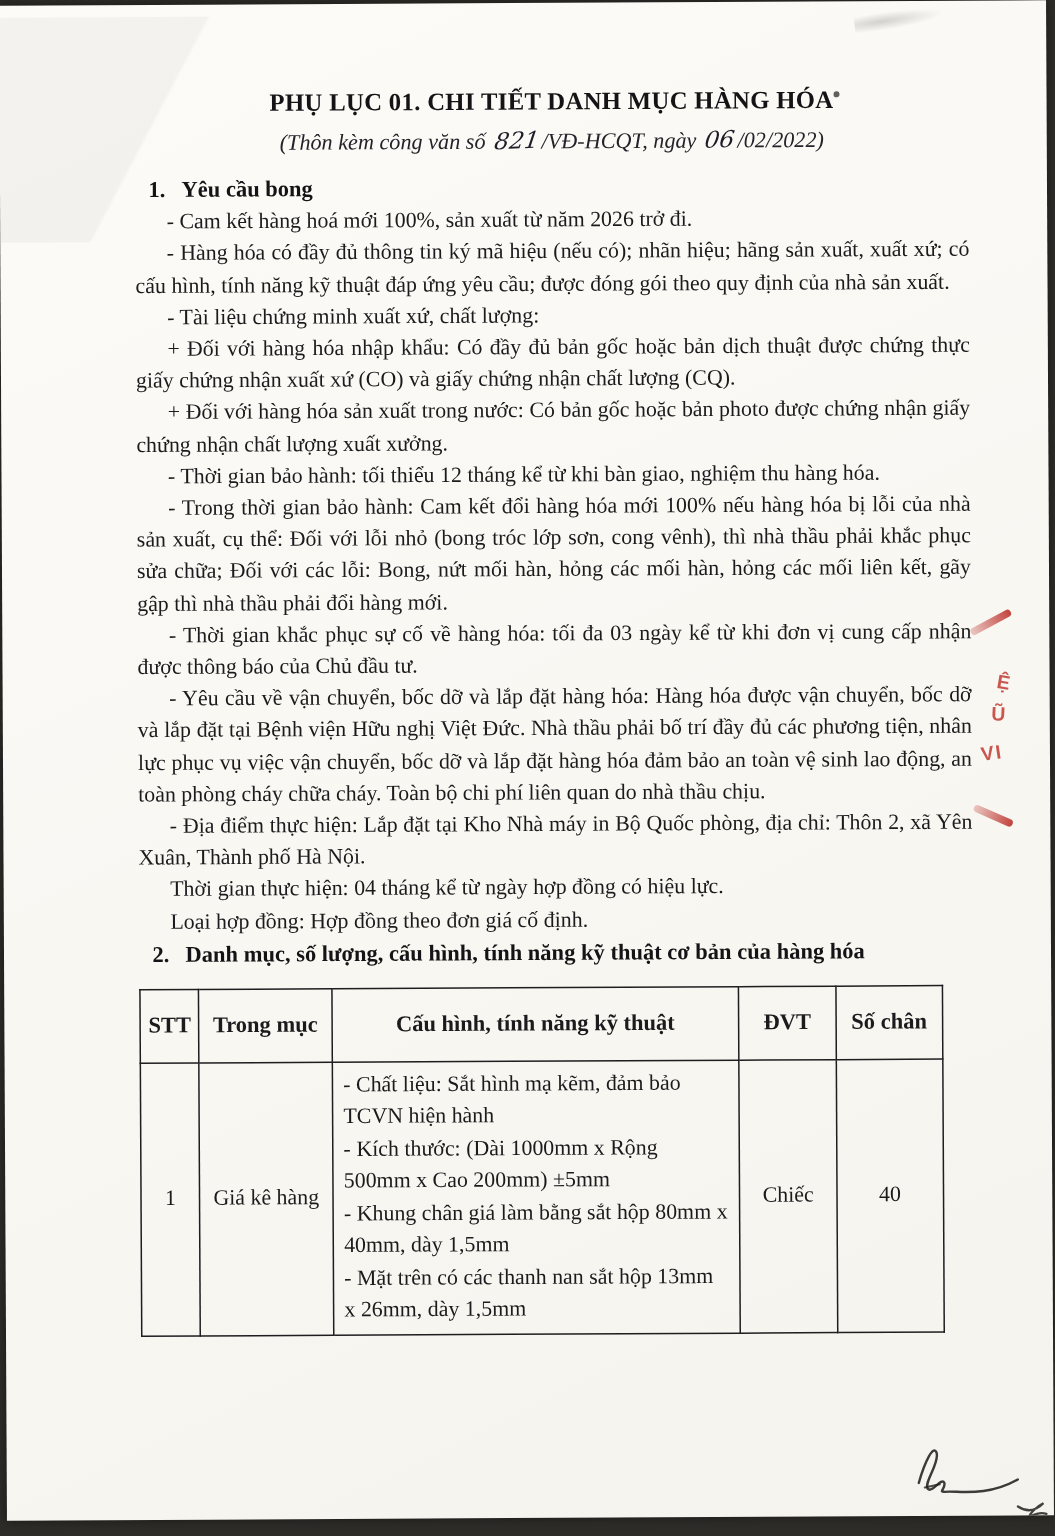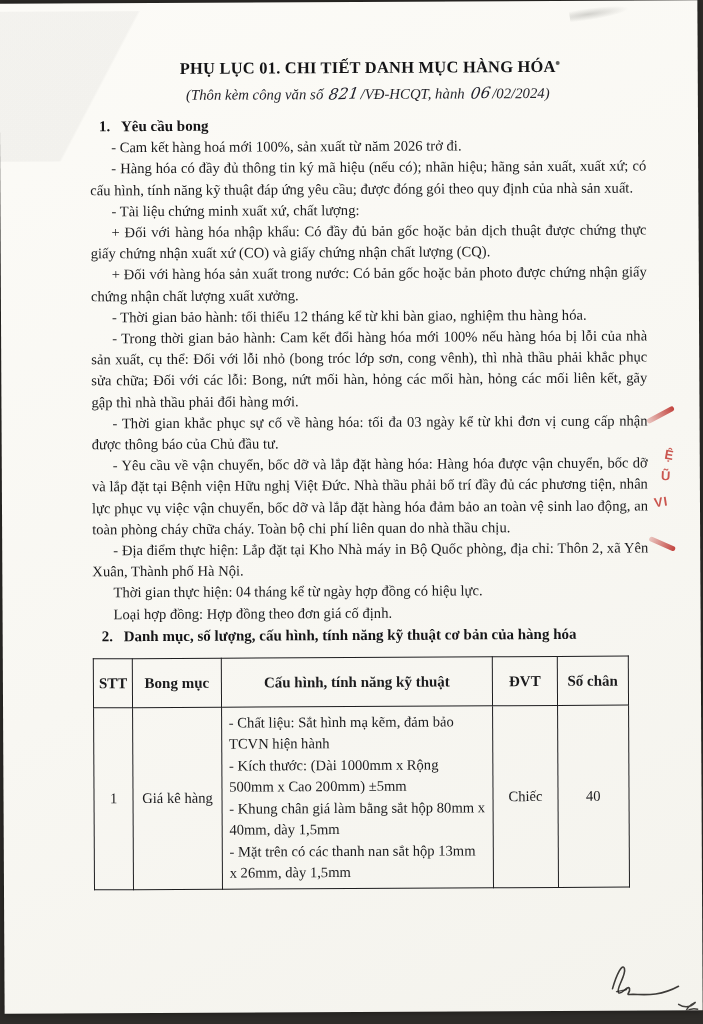--- a/index.html
+++ b/index.html
@@ -88,22 +88,22 @@
 <div class="paper">
   <div class="fold"></div>
   <div class="smudge"></div>
   <div class="title-dot"></div>
 
   <div class="content">
 
     <p class="doc-title">PHỤ LỤC 01. CHI TIẾT DANH MỤC HÀNG HÓA</p>
 
     <p class="doc-subtitle"><span>(Thôn kèm công văn số</span>
-      <span class="hand">821</span><span>/VĐ-HCQT, hành</span>
-      <span class="hand">06</span><span>/02/2024)</span></p>
+      <span class="hand">821</span><span>/VĐ-HCQT, ngày</span>
+      <span class="hand">06</span><span>/02/2022)</span></p>
 
     <p class="sec-heading"><span class="num">1.</span><span>Yêu cầu bong</span></p>
 
     <p class="para">- Cam kết hàng hoá mới 100%, sản xuất từ năm 2026 trở đi.</p>
     <p class="para">- Hàng hóa có đầy đủ thông tin ký mã hiệu (nếu có); nhãn hiệu; hãng sản xuất, xuất xứ; có cấu hình, tính năng kỹ thuật đáp ứng yêu cầu; được đóng gói theo quy định của nhà sản xuất.</p>
     <p class="para">- Tài liệu chứng minh xuất xứ, chất lượng:</p>
     <p class="para">+ Đối với hàng hóa nhập khẩu: Có đầy đủ bản gốc hoặc bản dịch thuật được chứng thực giấy chứng nhận xuất xứ (CO) và giấy chứng nhận chất lượng (CQ).</p>
     <p class="para">+ Đối với hàng hóa sản xuất trong nước: Có bản gốc hoặc bản photo được chứng nhận giấy chứng nhận chất lượng xuất xưởng.</p>
     <p class="para">- Thời gian bảo hành: tối thiểu 12 tháng kể từ khi bàn giao, nghiệm thu hàng hóa.</p>
     <p class="para">- Trong thời gian bảo hành: Cam kết đổi hàng hóa mới 100% nếu hàng hóa bị lỗi của nhà sản xuất, cụ thể: Đối với lỗi nhỏ (bong tróc lớp sơn, cong vênh), thì nhà thầu phải khắc phục sửa chữa; Đối với các lỗi: Bong, nứt mối hàn, hỏng các mối hàn, hỏng các mối liên kết, gãy gập thì nhà thầu phải đổi hàng mới.</p>
@@ -119,21 +119,21 @@
       <colgroup>
         <col class="c-stt">
           <col class="c-dm">
           <col class="c-spec">
           <col class="c-dvt">
           <col class="c-sl">
       </colgroup>
       <thead>
         <tr>
           <th>STT</th>
-          <th>Bong mục</th>
+          <th>Trong mục</th>
           <th>Cấu hình, tính năng kỹ thuật</th>
           <th>ĐVT</th>
           <th>Số chân</th>
         </tr>
       </thead>
       <tbody>
         <tr>
           <td>1</td>
           <td>Giá kê hàng</td>
           <td class="spec-cell">

